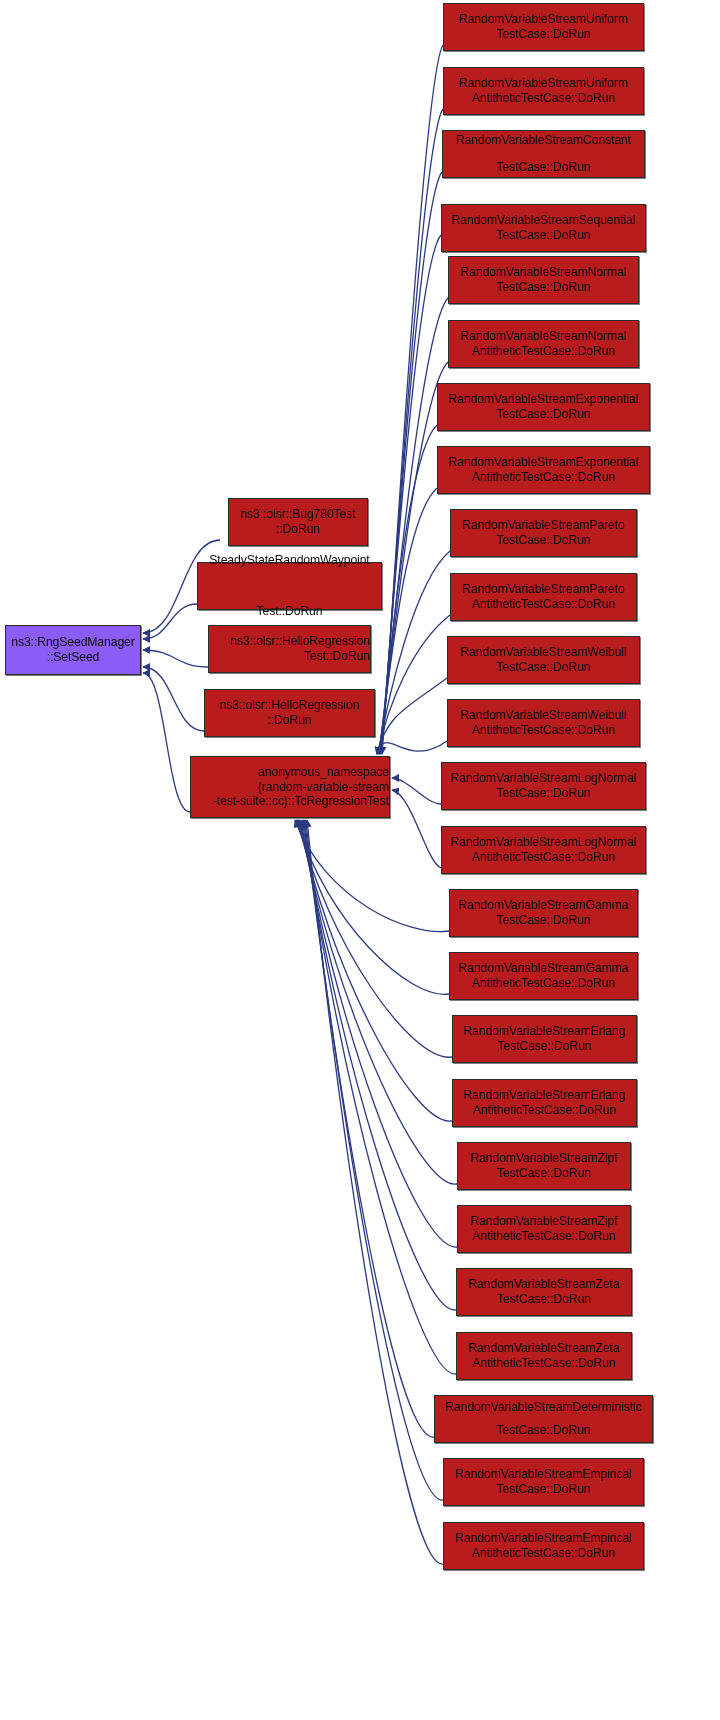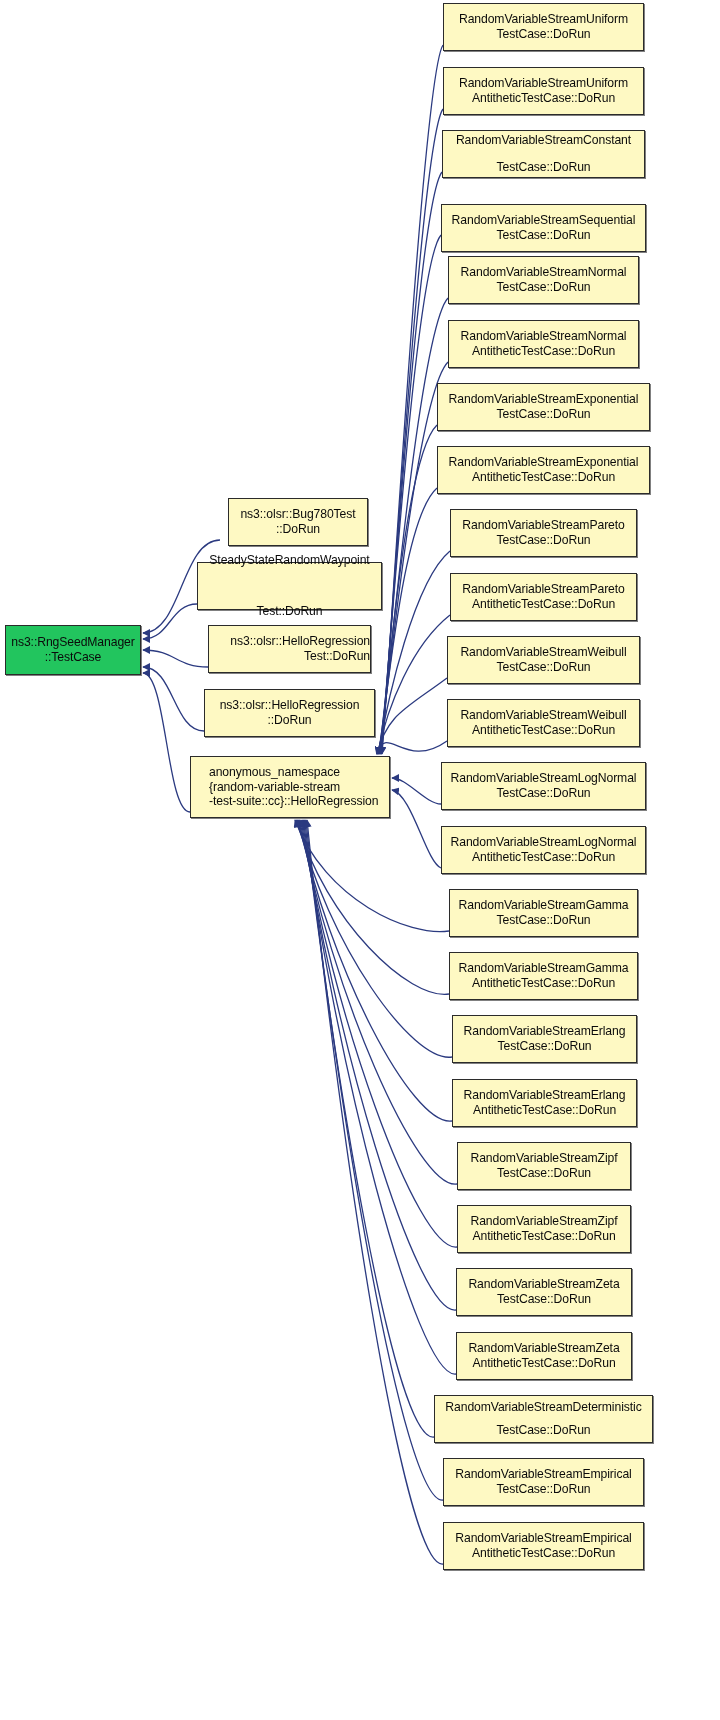--- a/index.html
+++ b/index.html
@@ -21,44 +21,44 @@
     left: 0;
     top: 0;
     width: 720px;
     height: 1720px;
     pointer-events: none;
   }
   .node {
     position: absolute;
     box-sizing: border-box;
     border: 1px solid #2b2b2b;
-    background: #fef9c3;
+    background: #b91c1c;
     color: #0b0b0b;
     font-size: 12.2px;
     line-height: 14.6px;
     text-align: center;
     display: flex;
     flex-direction: column;
     align-items: center;
     justify-content: center;
     letter-spacing: -0.1px;
     box-shadow: 1px 1px 0 0 #808080;
     z-index: 3;
   }
   .node.root {
-    background: #22c55e;
+    background: #8b5cf6;
     border-color: #2b2b2b;
     text-align: right;
   }
   .node .line {
     display: block;
     white-space: nowrap;
   }
   .node.left-align {
-    align-items: flex-start;
+    align-items: flex-end;
     text-align: left;
     padding-left: 18px;
   }
 </style>
 </head>
 <body>
 
 <div id="canvas">
   <svg id="edge-layer" viewBox="0 0 720 1720" width="720" height="1720" xmlns="http://www.w3.org/2000/svg">
       <defs>
@@ -92,42 +92,42 @@
       <path d="M 457 1184 C 417 1190 329.8 988 299.8 820" fill="none" stroke="#2b3a80" stroke-width="1.3" marker-end="url(#arrow)"></path>
       <path d="M 457 1247 C 417 1253 331 1010 301 820" fill="none" stroke="#2b3a80" stroke-width="1.3" marker-end="url(#arrow)"></path>
       <path d="M 456 1310 C 416 1316 332.2 1032 302.2 820" fill="none" stroke="#2b3a80" stroke-width="1.3" marker-end="url(#arrow)"></path>
       <path d="M 456 1374 C 416 1380 333.4 1054 303.4 820" fill="none" stroke="#2b3a80" stroke-width="1.3" marker-end="url(#arrow)"></path>
       <path d="M 434 1437 C 394 1443 334.6 1076 304.6 820" fill="none" stroke="#2b3a80" stroke-width="1.3" marker-end="url(#arrow)"></path>
       <path d="M 443 1500 C 403 1506 335.8 1098 305.8 820" fill="none" stroke="#2b3a80" stroke-width="1.3" marker-end="url(#arrow)"></path>
       <path d="M 443 1564 C 403 1570 337 1120 307 820" fill="none" stroke="#2b3a80" stroke-width="1.3" marker-end="url(#arrow)"></path>
     </svg>
 <div class="node root" style="left: 5px; top: 625px; width: 136px; height: 50px;">
       <span class="line">ns3::RngSeedManager</span>
-      <span class="line">::TestCase</span>
+      <span class="line">::SetSeed</span>
     </div>
     <div class="node" style="left: 220px; top: 498px; width: 140px; height: 48px; margin-left: 8px;">
       <span class="line">ns3::olsr::Bug780Test</span>
       <span class="line">::DoRun</span>
     </div>
     <div class="node" style="left: 197px; top: 562px; width: 185px; height: 48px; gap: 36px;">
       <span class="line">SteadyStateRandomWaypoint</span>
       <span class="line">Test::DoRun</span>
     </div>
     <div class="node" style="left: 208px; top: 625px; width: 163px; height: 48px; align-items: flex-end;">
       <span class="line">ns3::olsr::HelloRegression</span>
       <span class="line">Test::DoRun</span>
     </div>
     <div class="node" style="left: 204px; top: 689px; width: 171px; height: 48px;">
       <span class="line">ns3::olsr::HelloRegression</span>
       <span class="line">::DoRun</span>
     </div>
     <div class="node left-align" style="left: 190px; top: 756px; width: 200px; height: 62px;">
       <span class="line">anonymous_namespace</span>
       <span class="line">{random-variable-stream</span>
-      <span class="line">-test-suite::cc}::HelloRegression</span>
+      <span class="line">-test-suite::cc}::TcRegressionTest</span>
     </div>
     <div class="node" style="left: 443px; top: 3px; width: 201px; height: 48px;">
       <span class="line">RandomVariableStreamUniform</span>
       <span class="line">TestCase::DoRun</span>
     </div>
     <div class="node" style="left: 443px; top: 67px; width: 201px; height: 48px;">
       <span class="line">RandomVariableStreamUniform</span>
       <span class="line">AntitheticTestCase::DoRun</span>
     </div>
     <div class="node" style="left: 442px; top: 130px; width: 203px; height: 48px; gap: 12px;">

